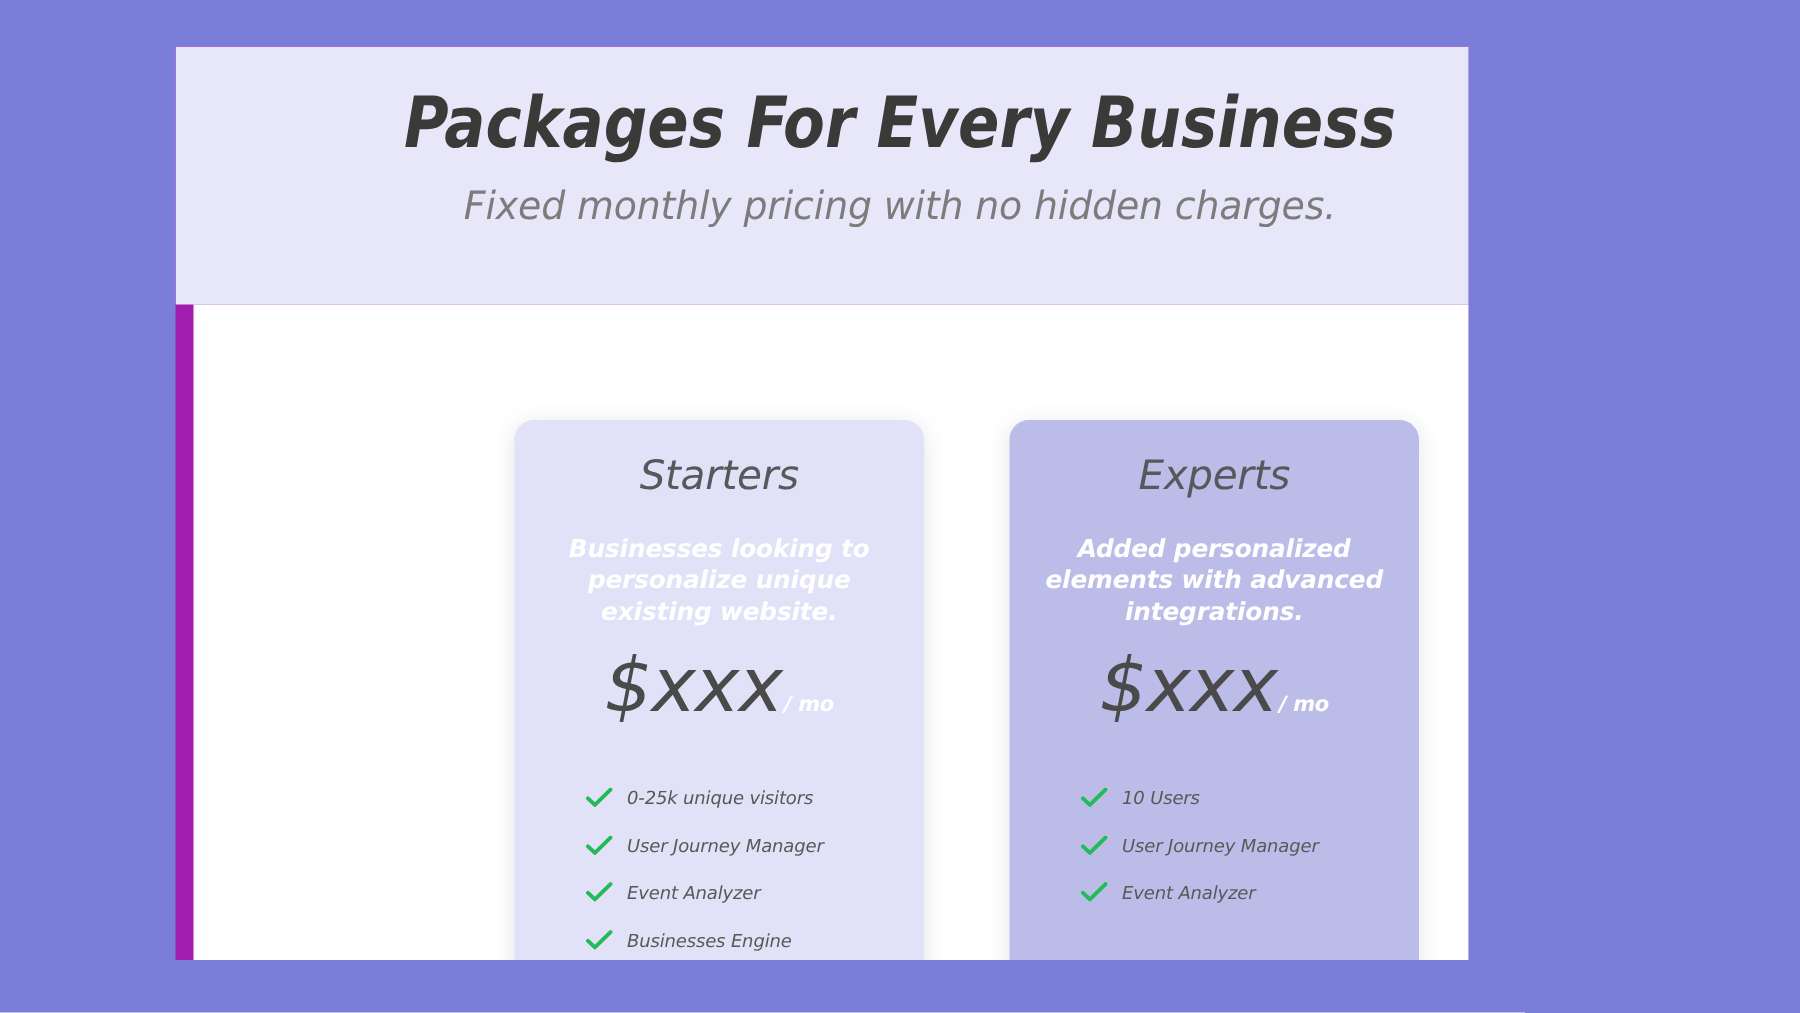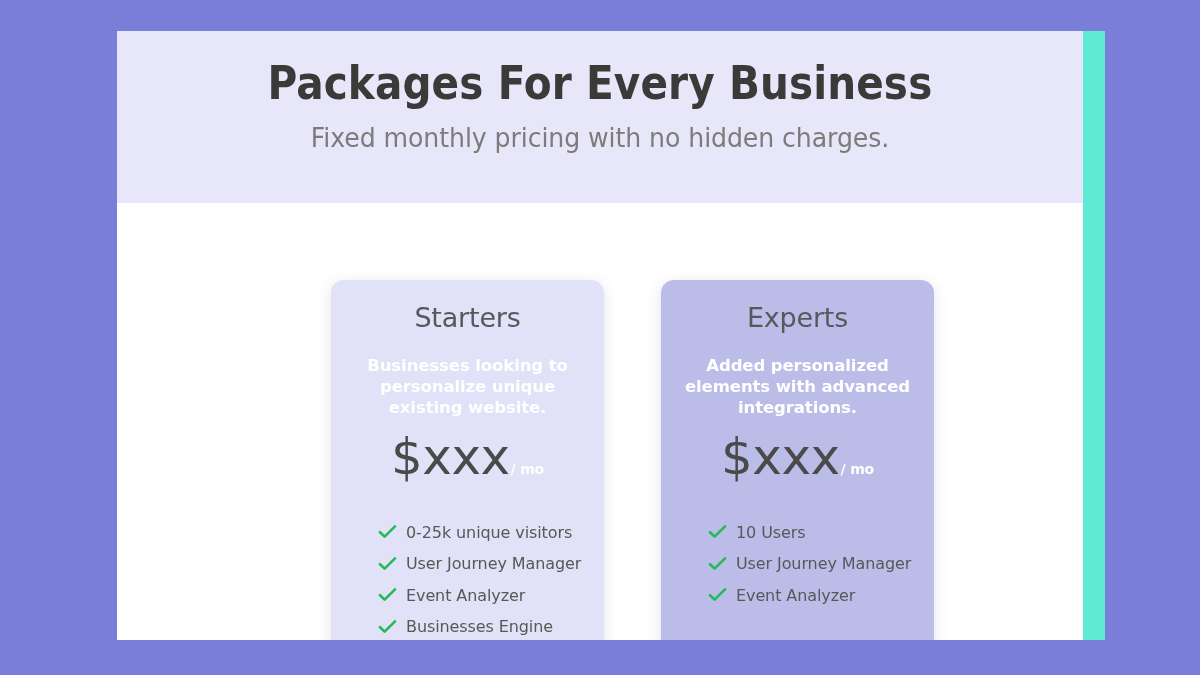--- a/index.html
+++ b/index.html
@@ -19,24 +19,25 @@
     position: relative;
     width: 1200px;
     height: 675px;
   }
 
   
   .page-panel {
     position: absolute;
     left: 117px;
     top: 31px;
-    width: 988px;
+    width: 862px;
     height: 609px;
-    background: #5eead4;
+    background: #a21caf;
     overflow: hidden;
+    font-style: italic;
   }
 
   
   .hero {
     position: absolute;
     left: 0;
     top: 0;
     width: 966px;
     height: 172px;
     background: #e7e7f9;
@@ -61,21 +62,21 @@
     font-weight: 400;
     line-height: 1.2;
     color: #7c7c7c;
     letter-spacing: -0.1px;
     transform: scaleX(0.97);
   }
 
   
   .cards {
     position: absolute;
-    left: 0;
+    left: 12px;
     top: 172px;
     width: 966px;
     height: 437px;
     background: #ffffff;
   }
 
   .card {
     position: absolute;
     top: 77px;
     width: 273px;
@@ -139,21 +140,21 @@
 
   .feature-list {
     list-style: none;
     margin: 0;
     padding: 30px 0 0 27px;
   }
   .feature-item {
     display: flex;
     align-items: center;
     height: 31.6px;
-    font-size: 16px;
+    font-size: 12px;
     color: #585858;
     letter-spacing: -0.1px;
   }
   .check-icon {
     flex: 0 0 auto;
     width: 19px;
     height: 14px;
     margin-right: 9px;
     display: inline-block;
   }

